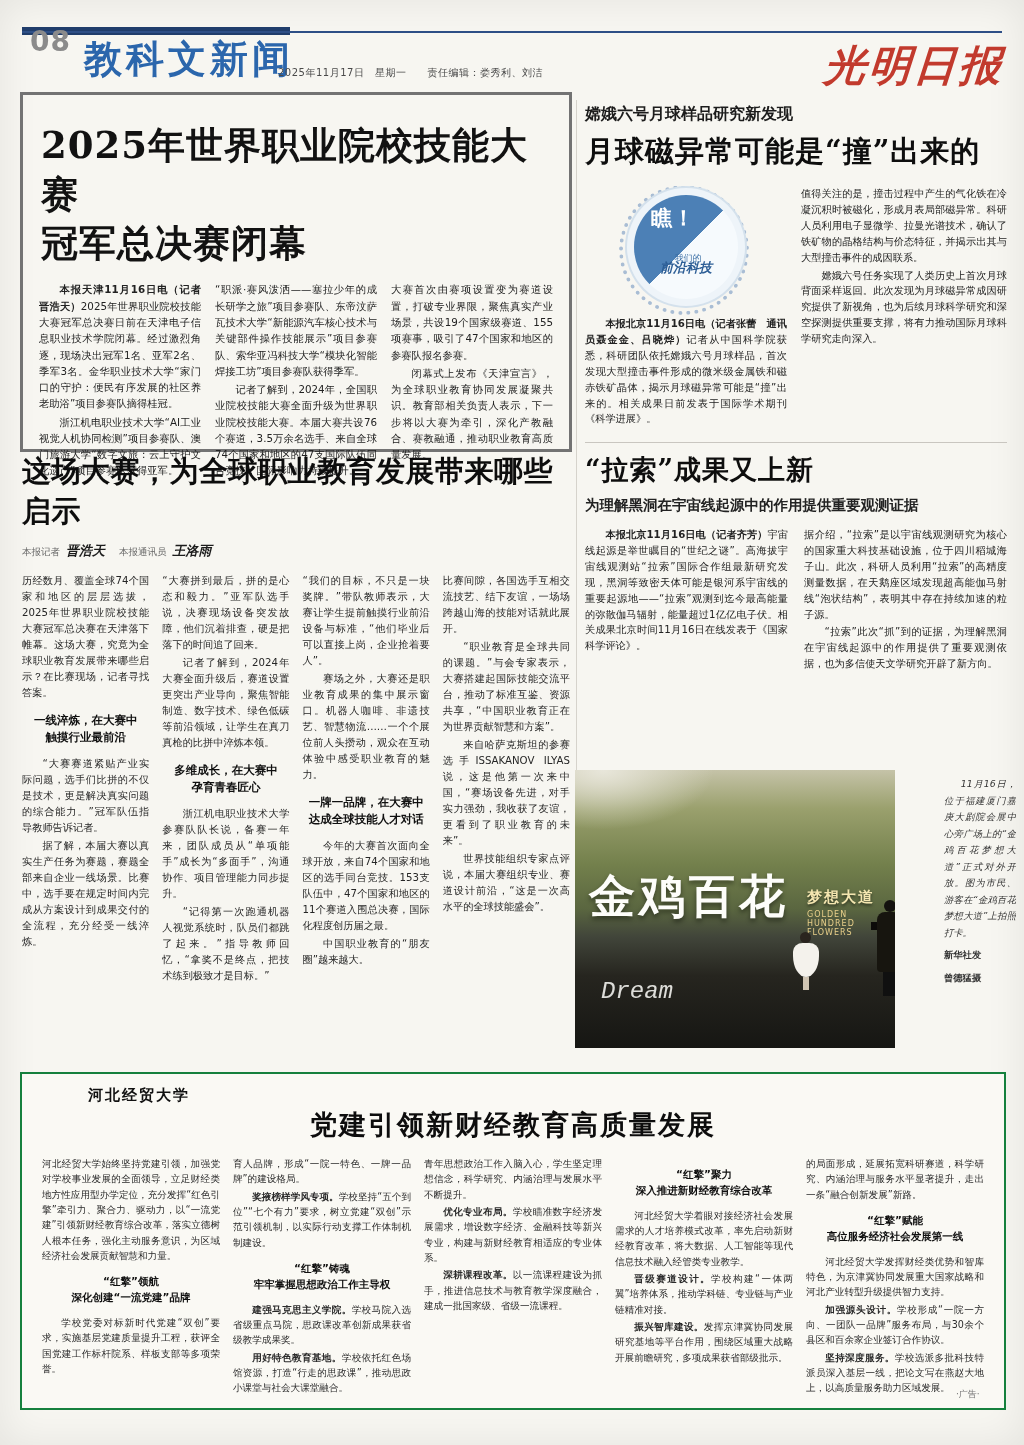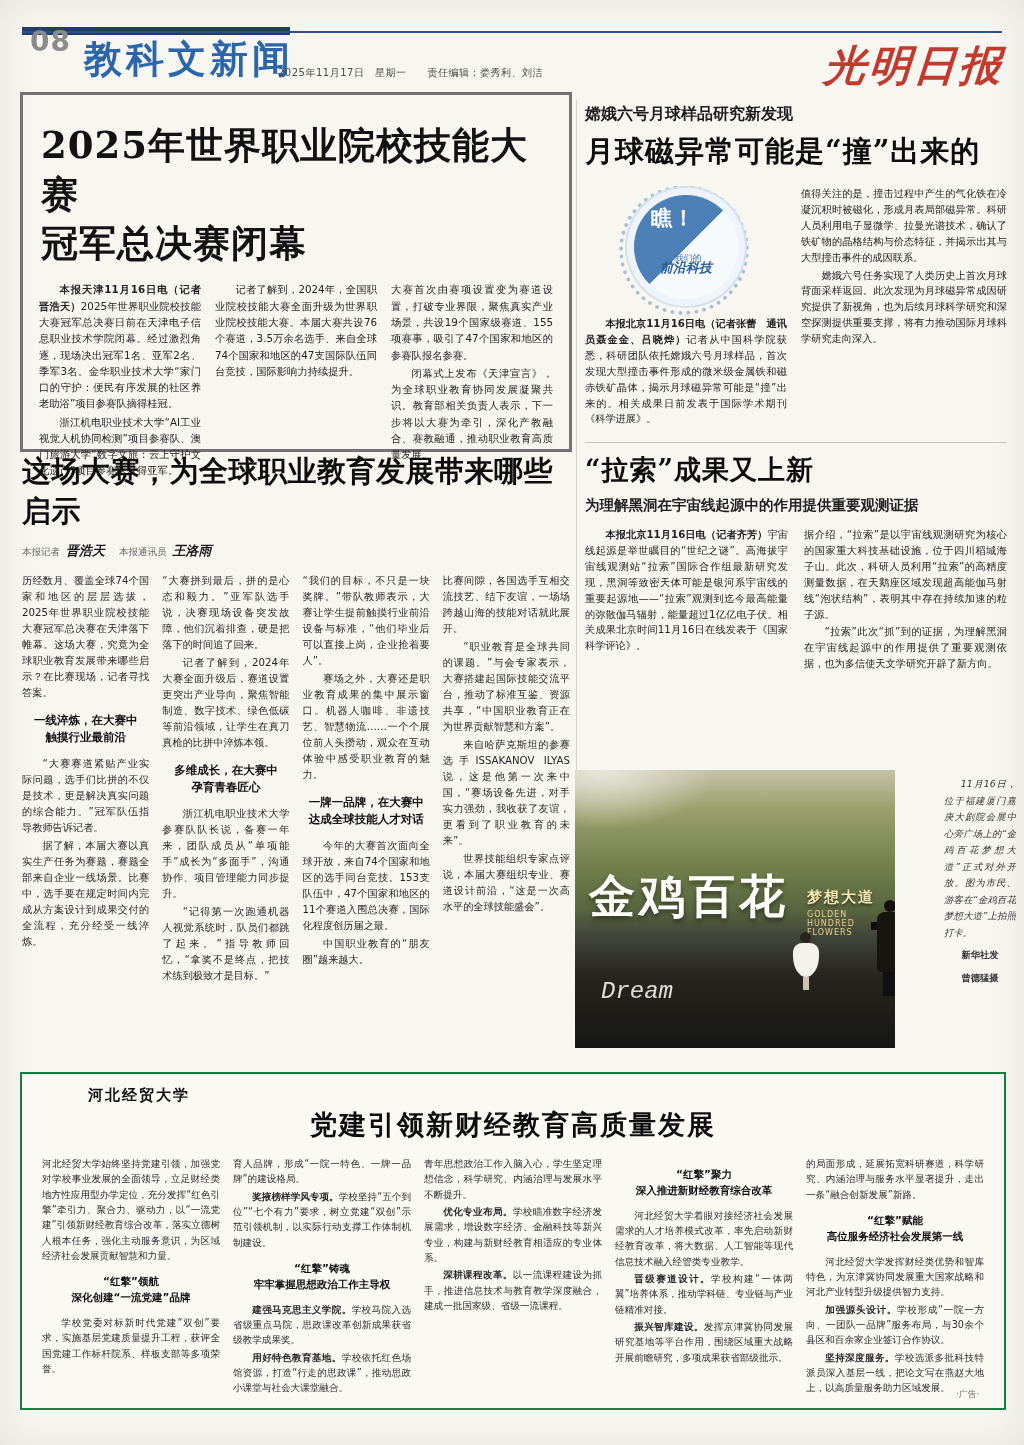--- a/index.html
+++ b/index.html
@@ -67,21 +67,21 @@
   .girl .dress{position:absolute;left:0;top:11px;width:26px;height:34px;background:#f4f2ec;border-radius:45% 45% 60% 60%/30% 30% 75% 75%;}
   .girl .legs{position:absolute;left:10px;top:45px;width:6px;height:13px;background:#cfc4b2;}
   .photog{position:absolute;left:300px;top:130px;width:30px;height:96px;}
   .photog .head{position:absolute;left:9px;top:0;width:12px;height:12px;border-radius:50%;background:#14120f;}
   .photog .body{position:absolute;left:2px;top:12px;width:24px;height:60px;background:#17150f;border-radius:8px 8px 4px 4px;}
   .photog .cam{position:absolute;left:-4px;top:22px;width:12px;height:8px;background:#0c0b09;}
   .photog .legs{position:absolute;left:8px;top:72px;width:12px;height:24px;background:#101010;}
   .photo-caption{position:absolute;left:944px;top:776px;width:72px;height:266px;font-size:9.3px;line-height:1.78;
                  color:#333;text-align:justify;overflow:hidden;font-style:italic;}
   .photo-caption .cap{text-indent:1.8em;}
-  .photo-caption .credit{text-align:center;font-weight:700;font-style:normal;margin-top:6px;}
+  .photo-caption .credit{text-align:left;font-weight:700;font-style:normal;margin-top:6px;}
   
   .mid{position:absolute;left:22px;top:452px;width:548px;}
   .mid-headline{font-size:29px;font-weight:900;color:#0d0d0d;letter-spacing:.5px;
                 font-family:"DejaVu Serif","Liberation Serif",serif;}
   .byline{margin-top:10px;font-size:9.5px;color:#666;}
   .byline .nm{font-size:13px;font-weight:700;font-style:italic;color:#1c1c1c;margin:0 14px 0 6px;}
   .mid-cols{gap:13px;margin-top:13px;height:544px;font-size:10.2px;line-height:1.57;color:#262626;}
   
   .vrule{position:absolute;left:576px;top:100px;width:1px;height:948px;background:#d6d3cc;}
   
@@ -111,20 +111,21 @@
     <div class="lead-headline">
       <div>2025年世界职业院校技能大赛</div>
       <div>冠军总决赛闭幕</div>
     </div>
     <div class="cols lead-cols">
       <div>
           <div class="para"><b>本报天津11月16日电（记者晋浩天）</b>2025年世界职业院校技能大赛冠军总决赛日前在天津电子信息职业技术学院闭幕。经过激烈角逐，现场决出冠军1名、亚军2名、季军3名。金华职业技术大学“家门口的守护：便民有序发展的社区养老助浴”项目参赛队摘得桂冠。</div>
           <div class="para">浙江机电职业技术大学“AI工业视觉人机协同检测”项目参赛队、澳门旅游大学“数字文旅：云上守护文化遗产”项目参赛队获得亚军。</div>
         </div>
       <div>
+          <div class="para ni">“职派·赛风泼洒——塞拉少年的成长研学之旅”项目参赛队、东帝汶萨瓦技术大学“新能源汽车核心技术与关键部件操作技能展示”项目参赛队、索华亚冯科技大学“模块化智能焊接工坊”项目参赛队获得季军。</div>
           <div class="para">记者了解到，2024年，全国职业院校技能大赛全面升级为世界职业院校技能大赛。本届大赛共设76个赛道，3.5万余名选手、来自全球74个国家和地区的47支国际队伍同台竞技，国际影响力持续提升。</div>
         </div>
       <div>
           <div class="para ni">大赛首次由赛项设置变为赛道设置，打破专业界限，聚焦真实产业场景，共设19个国家级赛道、155项赛事，吸引了47个国家和地区的参赛队报名参赛。</div>
           <div class="para">闭幕式上发布《天津宣言》，为全球职业教育协同发展凝聚共识。教育部相关负责人表示，下一步将以大赛为牵引，深化产教融合、赛教融通，推动职业教育高质量发展。</div>
         </div>
     </div>
   </div>
 
   <div class="moon">

